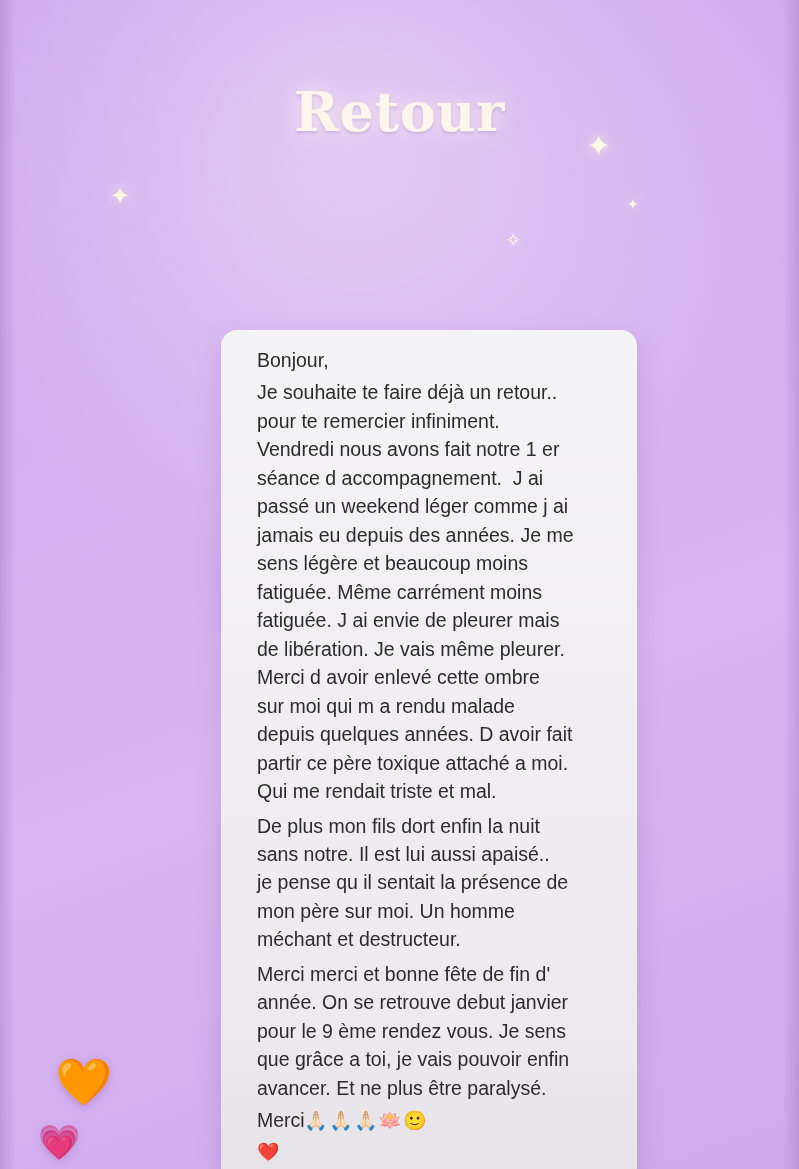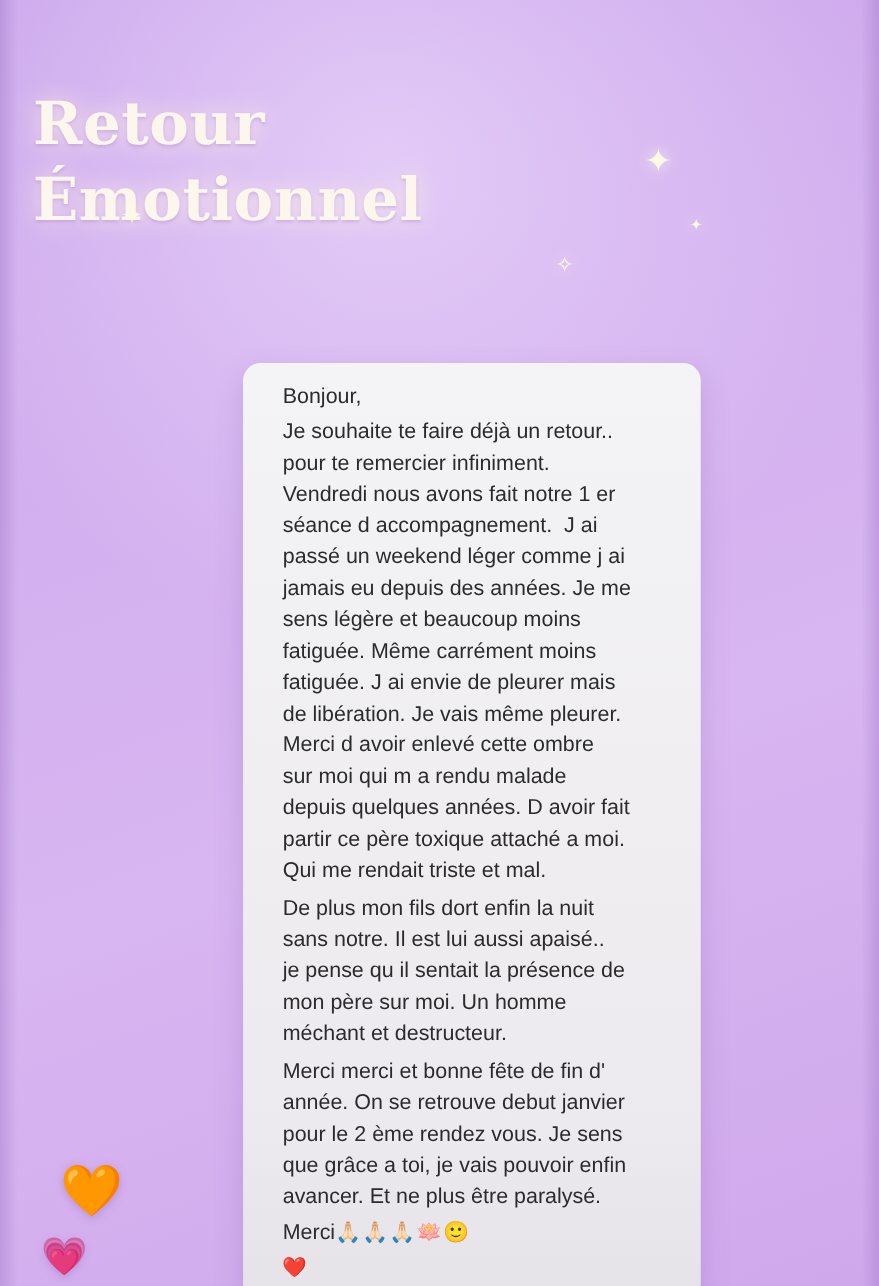--- a/index.html
+++ b/index.html
@@ -43,21 +43,21 @@
     width: 16px;
     background: linear-gradient(270deg, rgba(150,110,190,0.35), rgba(150,110,190,0));
     pointer-events: none;
   }
 
   .title {
     position: absolute;
     top: 78px;
     left: 0;
     right: 0;
-    text-align: left;
+    text-align: center;
     font-family: "DejaVu Serif", serif;
     font-weight: bold;
     font-size: 54px;
     line-height: 1.28;
     letter-spacing: 0.5px;
     color: #fdf6ec;
     text-shadow: 0 0 22px rgba(255,248,230,0.75), 0 2px 3px rgba(140,95,180,0.35);
     padding: 0 30px;
   }
   .title .line {
@@ -129,21 +129,20 @@
 </style>
 </head>
 <body>
 
 <div class="story">
   <div class="edge-left"></div>
   <div class="edge-right"></div>
 
   <div class="title">
     <span class="line">Retour</span>
-    <span class="line">Émotionnel</span>
   </div>
 
   <span class="sparkle s1">✦</span>
   <span class="sparkle s2">✦</span>
   <span class="sparkle s3">✧</span>
   <span class="sparkle s4">✦</span>
 
   <div class="card">
     <div class="card-text">
       <p>Bonjour,</p>
@@ -162,21 +161,21 @@
 depuis quelques années. D avoir fait
 partir ce père toxique attaché a moi.
 Qui me rendait triste et mal.</p>
       <p class="gap">De plus mon fils dort enfin la nuit
 sans notre. Il est lui aussi apaisé..
 je pense qu il sentait la présence de
 mon père sur moi. Un homme
 méchant et destructeur.</p>
       <p class="gap">Merci merci et bonne fête de fin d'
 année. On se retrouve debut janvier
-pour le 2 ème rendez vous. Je sens
+pour le 9 ème rendez vous. Je sens
 que grâce a toi, je vais pouvoir enfin
 avancer. Et ne plus être paralysé.</p>
       <p><span>Merci</span><span class="emoji-row">🙏🏻🙏🏻🙏🏻🪷🙂</span></p>
       <p class="heart-line">❤️</p>
     </div>
   </div>
 
   <span class="float-heart fh1">🧡</span>
   <span class="float-heart fh2">💗</span>
 </div>

